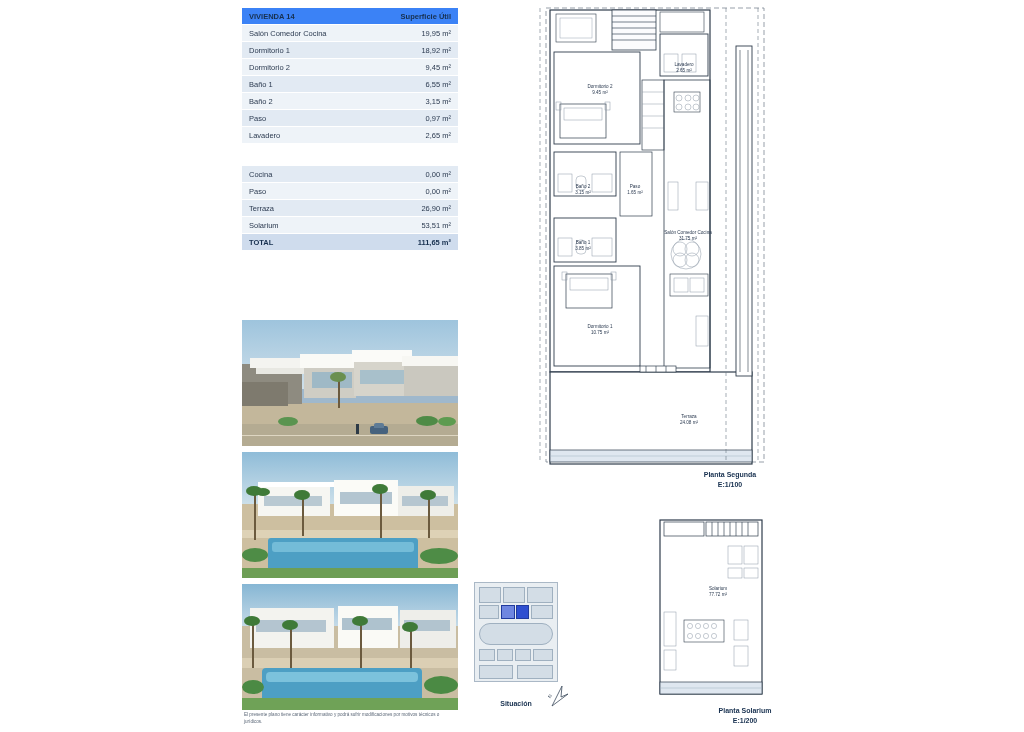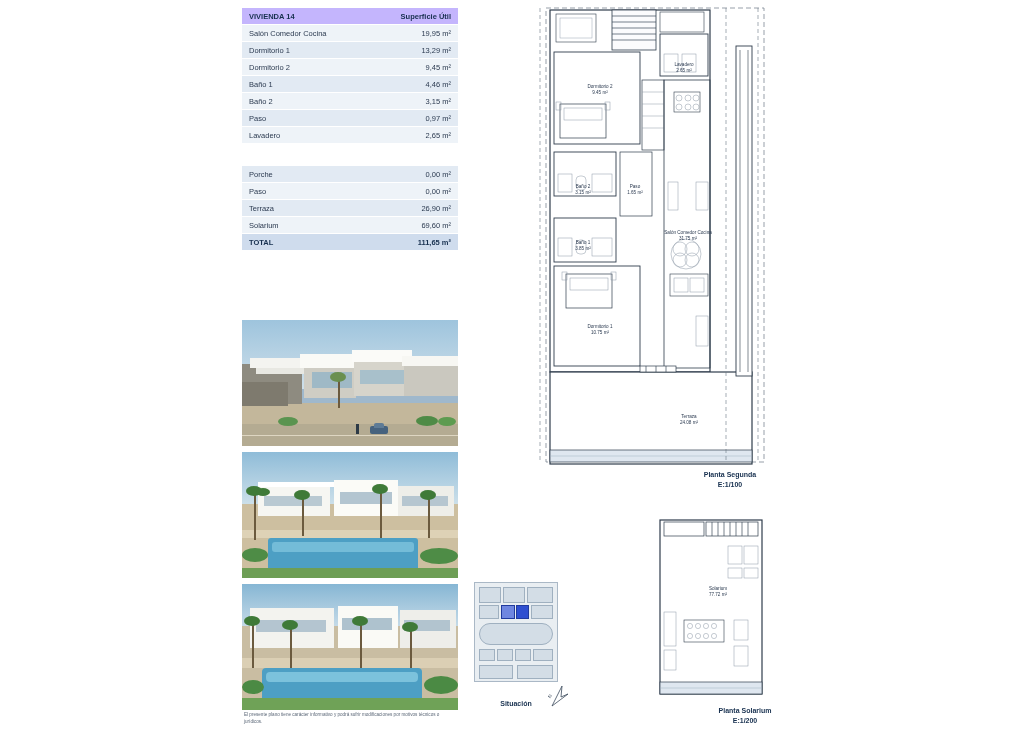--- a/index.html
+++ b/index.html
@@ -29,21 +29,21 @@
     display: flex;
     justify-content: space-between;
     align-items: center;
     height: 17px;
     padding: 0 7px;
     border-bottom: 1px solid #ffffff;
   }
   .trow .lbl { white-space: nowrap; }
   .trow .val { white-space: nowrap; }
   .trow.head {
-    background: #c4b5fd;
+    background: #3b82f6;
     font-weight: bold;
     color: #17304f;
   }
   .trow.odd { background: #eef3f8; }
   .trow.even { background: #e2eaf3; }
   .trow.total {
     background: #cfdced;
     font-weight: bold;
     color: #17304f;
   }
@@ -163,60 +163,60 @@
     <div class="trow head">
       <span class="lbl">VIVIENDA 14</span>
       <span class="val">Superficie Útil</span>
     </div>
     <div class="trow odd">
       <span class="lbl">Salón Comedor Cocina</span>
       <span class="val">19,95 m²</span>
     </div>
     <div class="trow even">
       <span class="lbl">Dormitorio 1</span>
-      <span class="val">13,29 m²</span>
+      <span class="val">18,92 m²</span>
     </div>
     <div class="trow odd">
       <span class="lbl">Dormitorio 2</span>
       <span class="val">9,45 m²</span>
     </div>
     <div class="trow even">
       <span class="lbl">Baño 1</span>
-      <span class="val">4,46 m²</span>
+      <span class="val">6,55 m²</span>
     </div>
     <div class="trow odd">
       <span class="lbl">Baño 2</span>
       <span class="val">3,15 m²</span>
     </div>
     <div class="trow even">
       <span class="lbl">Paso</span>
       <span class="val">0,97 m²</span>
     </div>
     <div class="trow odd">
       <span class="lbl">Lavadero</span>
       <span class="val">2,65 m²</span>
     </div>
   </div>
 
   <div class="table-block" id="table-totals">
     <div class="trow even">
-      <span class="lbl">Porche</span>
+      <span class="lbl">Cocina</span>
       <span class="val">0,00 m²</span>
     </div>
     <div class="trow odd">
       <span class="lbl">Paso</span>
       <span class="val">0,00 m²</span>
     </div>
     <div class="trow even">
       <span class="lbl">Terraza</span>
       <span class="val">26,90 m²</span>
     </div>
     <div class="trow odd">
       <span class="lbl">Solarium</span>
-      <span class="val">69,60 m²</span>
+      <span class="val">53,51 m²</span>
     </div>
     <div class="trow total">
       <span class="lbl">TOTAL</span>
       <span class="val">111,65 m²</span>
     </div>
   </div>
 
   <div class="render" id="render1">
     <div class="sky"></div>
     <div class="ground" style="height:34%; background:#c3b79b;"></div>

